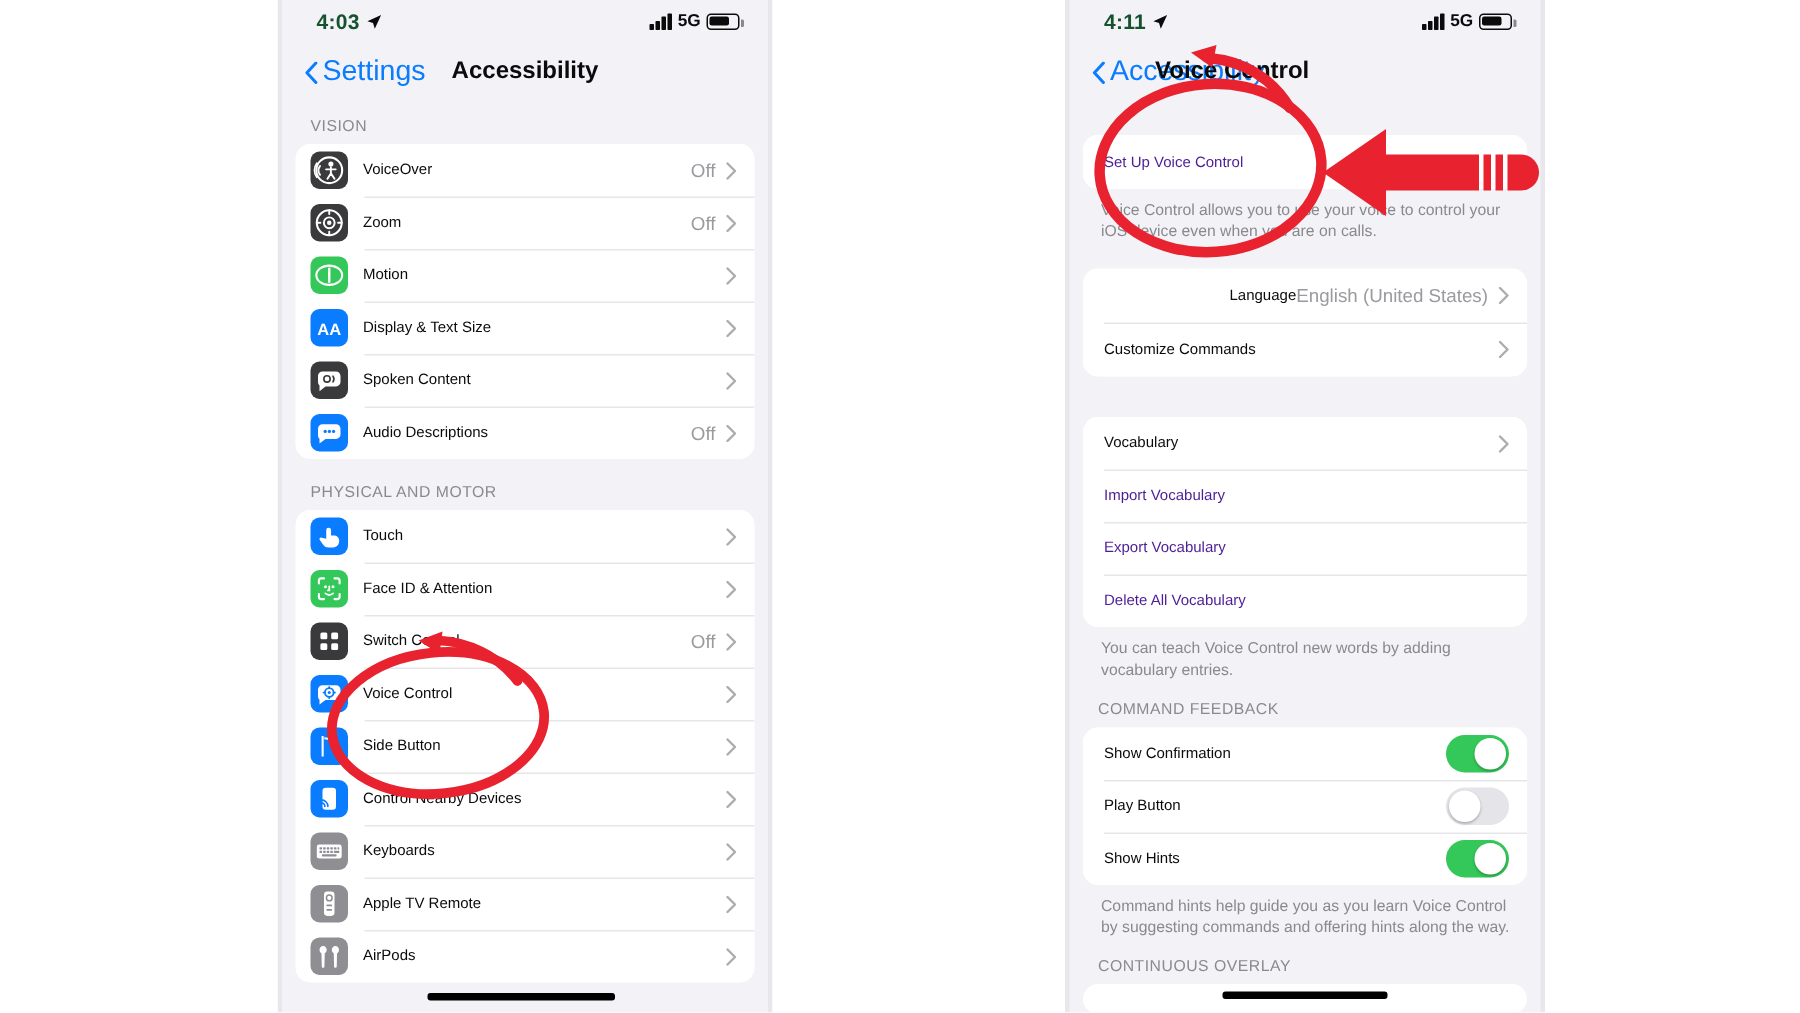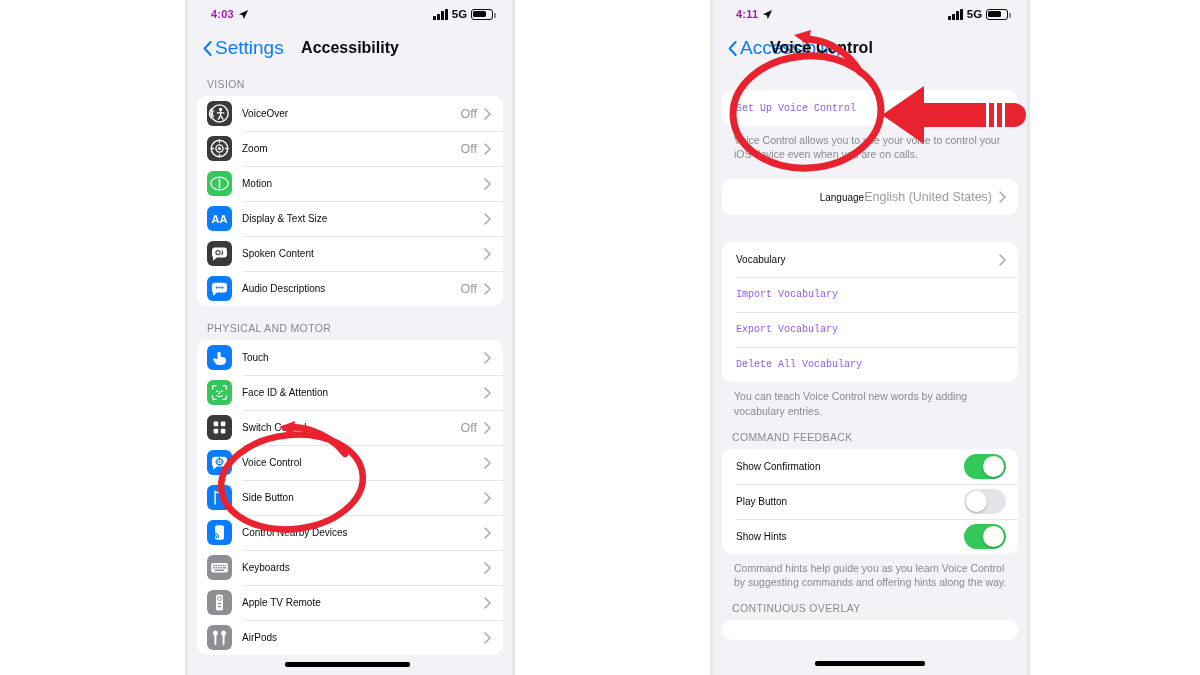--- a/index.html
+++ b/index.html
@@ -24,21 +24,21 @@
   .edge-left-a { left: 0; }
   .edge-left-b { right: 0; }
 
   
   .statusbar {
     position: relative; height: 28px;
     display: flex; align-items: center; justify-content: space-between;
     padding: 0 22px 0 26px;
   }
   .sb-time {
-    font-size: 11px; font-weight: bold; color: #a21caf;
+    font-size: 14px; font-weight: bold; color: #14532d;
     letter-spacing: .2px; display: flex; align-items: center; gap: 4px;
   }
   .loc-arrow { display:inline-block; width:11px; height:11px; }
   .sb-right { display:flex; align-items:center; gap:4px; }
   .bars { display:flex; align-items:flex-end; gap:1.5px; height:11px; }
   .bars i { display:block; width:2.5px; background:#0b0b0c; border-radius:.5px; }
   .bars i:nth-child(1){height:4px;} .bars i:nth-child(2){height:6px;}
   .bars i:nth-child(3){height:8.5px;} .bars i:nth-child(4){height:11px;}
   .net { font-size: 11.5px; font-weight: bold; color:#0b0b0c; letter-spacing:-.1px;}
   .batt { position:relative; width:22px; height:11px; border:1.3px solid #0b0b0c;
@@ -73,21 +73,21 @@
     content:""; position:absolute; left:46px; right:0; top:0; height:1px;
     background:#e6e6ea;
   }
   #phone-right .row + .row::before { left:14px; }
   .ic { width:25px; height:25px; border-radius:6px; flex:0 0 25px;
         margin-right:10px; position:relative; overflow:hidden;
         display:flex; align-items:center; justify-content:center; }
   .row-label { flex:1; font-size:10px; color:#0b0b0c; white-space:nowrap; }
   .row-value { font-size:12.5px; color:#9a9a9f; margin-right:7px; white-space:nowrap; }
   .chev { width:7px; height:12px; flex:0 0 7px; opacity:.42; }
-  .link-row .row-label { color:#8b5cf6;font-family:Liberation Mono, monospace; }
+  .link-row .row-label { color:#4c1d95; }
   .footnote { font-size:10.5px; color:#8a8a8e; line-height:1.35;
               padding: 7px 22px 0 24px; }
 
   
   .tgl { width:42px; height:25px; border-radius:13px; flex:0 0 42px; position:relative;
          transition:none; }
   .tgl.on  { background:#34c759; }
   .tgl.off { background:#e4e4e9; }
   .tgl i { position:absolute; top:2px; width:21px; height:21px; border-radius:50%;
            background:#fff; box-shadow:0 1px 2px rgba(0,0,0,.28); }
@@ -456,20 +456,27 @@
 
       <div style="height:18px"></div>
       <div class="card">
         <div class="row" style="min-height:36px; padding-left:14px;text-align:right;">
           <span class="row-label">Language</span>
           <span class="row-value">English (United States)</span>
           <svg class="chev" viewBox="0 0 7 12">
               <path d="M1 1l5 5-5 5" fill="none" stroke="#3c3c43" stroke-width="1.6" stroke-linecap="round" stroke-linejoin="round"></path>
             </svg>
         </div>
+        <div class="row" style="min-height:36px; padding-left:14px;">
+          <span class="row-label">Customize Commands</span>
+          <span class="row-value"></span>
+          <svg class="chev" viewBox="0 0 7 12">
+              <path d="M1 1l5 5-5 5" fill="none" stroke="#3c3c43" stroke-width="1.6" stroke-linecap="round" stroke-linejoin="round"></path>
+            </svg>
+        </div>
       </div>
 
       <div style="height:27px"></div>
       <div class="card">
         <div class="row" style="min-height:35px; padding-left:14px;">
           <span class="row-label">Vocabulary</span>
           <svg class="chev" viewBox="0 0 7 12">
               <path d="M1 1l5 5-5 5" fill="none" stroke="#3c3c43" stroke-width="1.6" stroke-linecap="round" stroke-linejoin="round"></path>
             </svg>
         </div>

